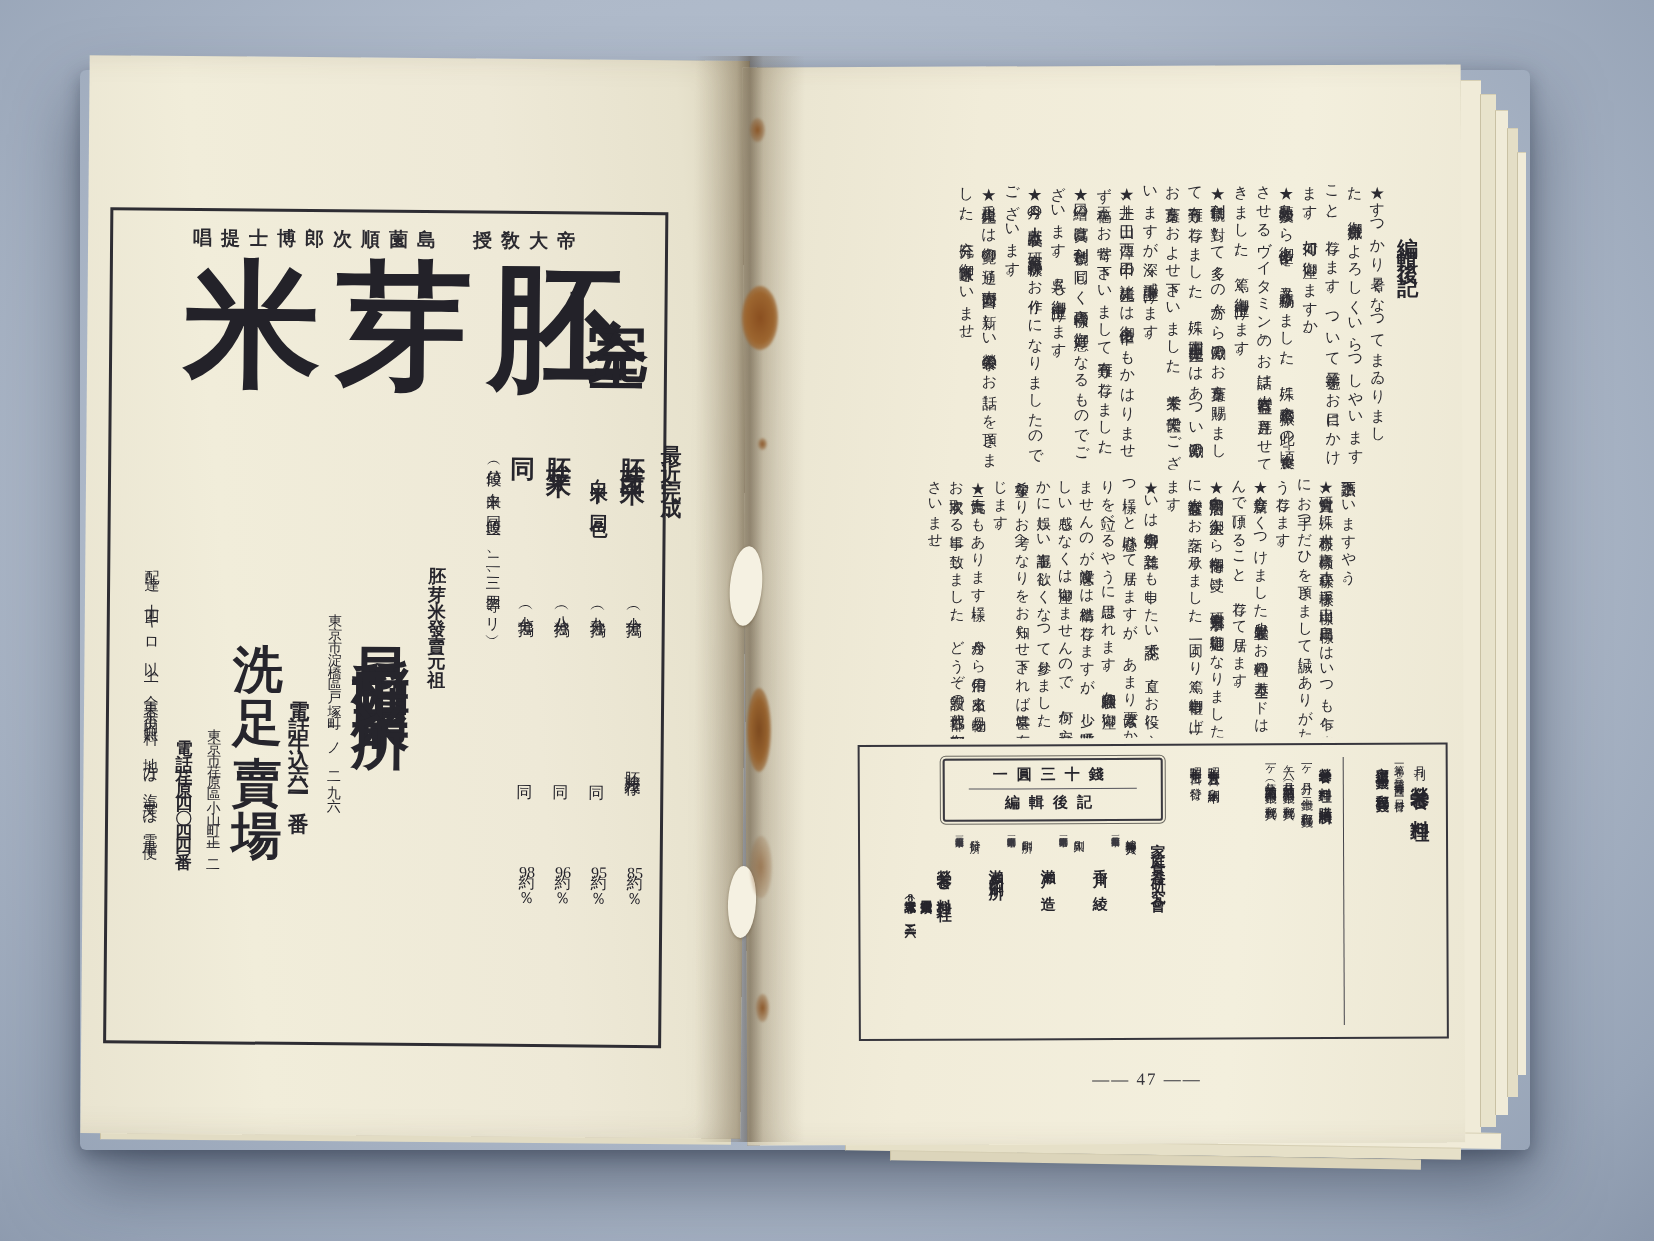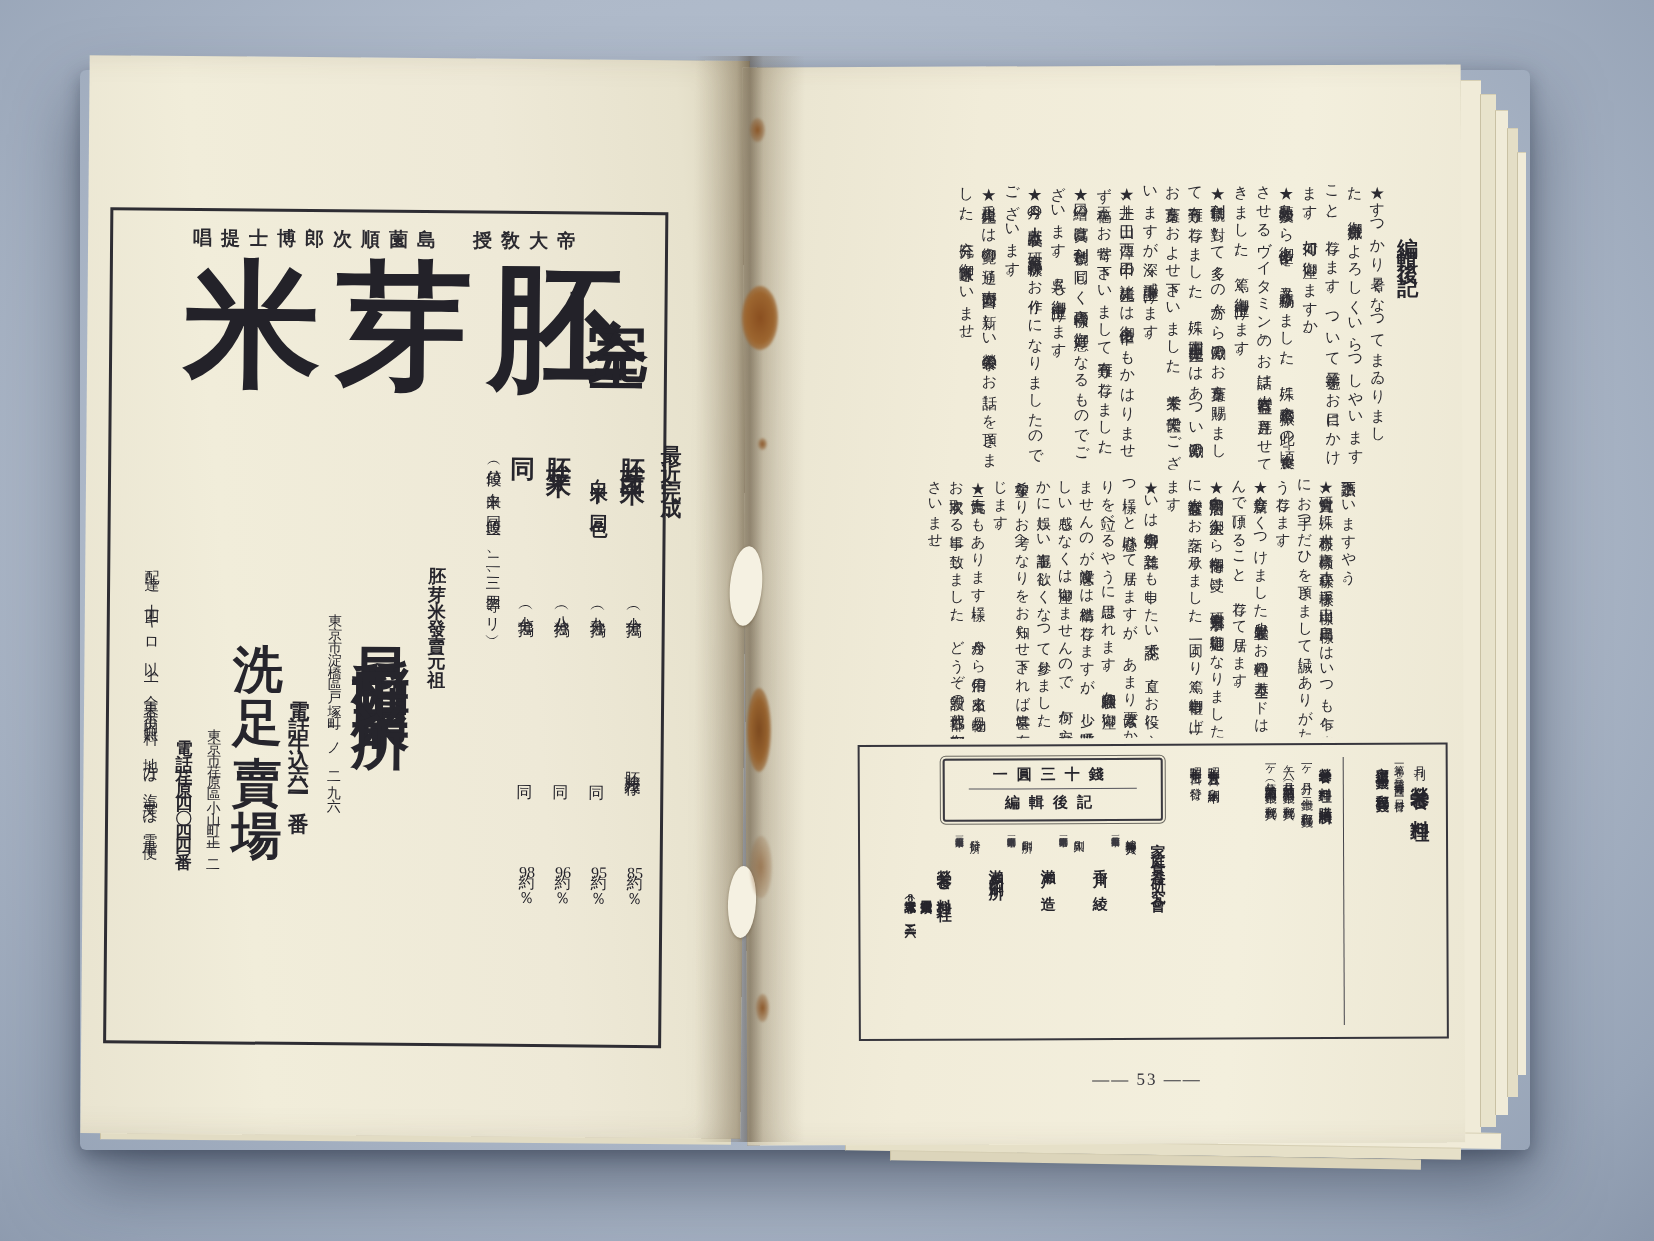--- a/index.html
+++ b/index.html
@@ -208,21 +208,21 @@
           <div class="sect gname-col">榮養と料理社</div>
           <div class="sect acct-col">
             <p>振替東京八四六四七</p>
             <p>電話大塚（85）二六三二</p>
           </div>
         </div>
       </div>
     </div>
   </div>
 
-  <div class="abs pagenum">—— 53 ——</div>
+  <div class="abs pagenum">—— 47 ——</div>
 </div>
 
 <div class="abs gutter"></div>
 <div class="abs tear" style="left:730px;top:546px;width:32px;height:80px;transform:rotate(5deg);"></div>
 <div class="abs tear" style="left:728px;top:866px;width:28px;height:72px;transform:rotate(3deg);"></div>
 <div class="abs stain" style="left:742px;top:286px;width:36px;height:64px;background:radial-gradient(ellipse,#8a4f20 0%,#9c652f 55%,rgba(140,90,40,0) 100%);"></div>
 <div class="abs stain" style="left:750px;top:118px;width:15px;height:24px;background:radial-gradient(ellipse,#8a5526 0%,rgba(140,90,40,0) 100%);"></div>
 <div class="abs stain" style="left:747px;top:688px;width:24px;height:84px;background:radial-gradient(ellipse,#7d4a1f 0%,#96622e 50%,rgba(140,90,40,0) 100%);"></div>
 <div class="abs stain" style="left:750px;top:836px;width:22px;height:62px;background:radial-gradient(ellipse,#84512395 0%,rgba(140,90,40,0) 100%);"></div>
 <div class="abs stain" style="left:756px;top:994px;width:13px;height:28px;background:radial-gradient(ellipse,#8a5526 0%,rgba(140,90,40,0) 100%);"></div>

